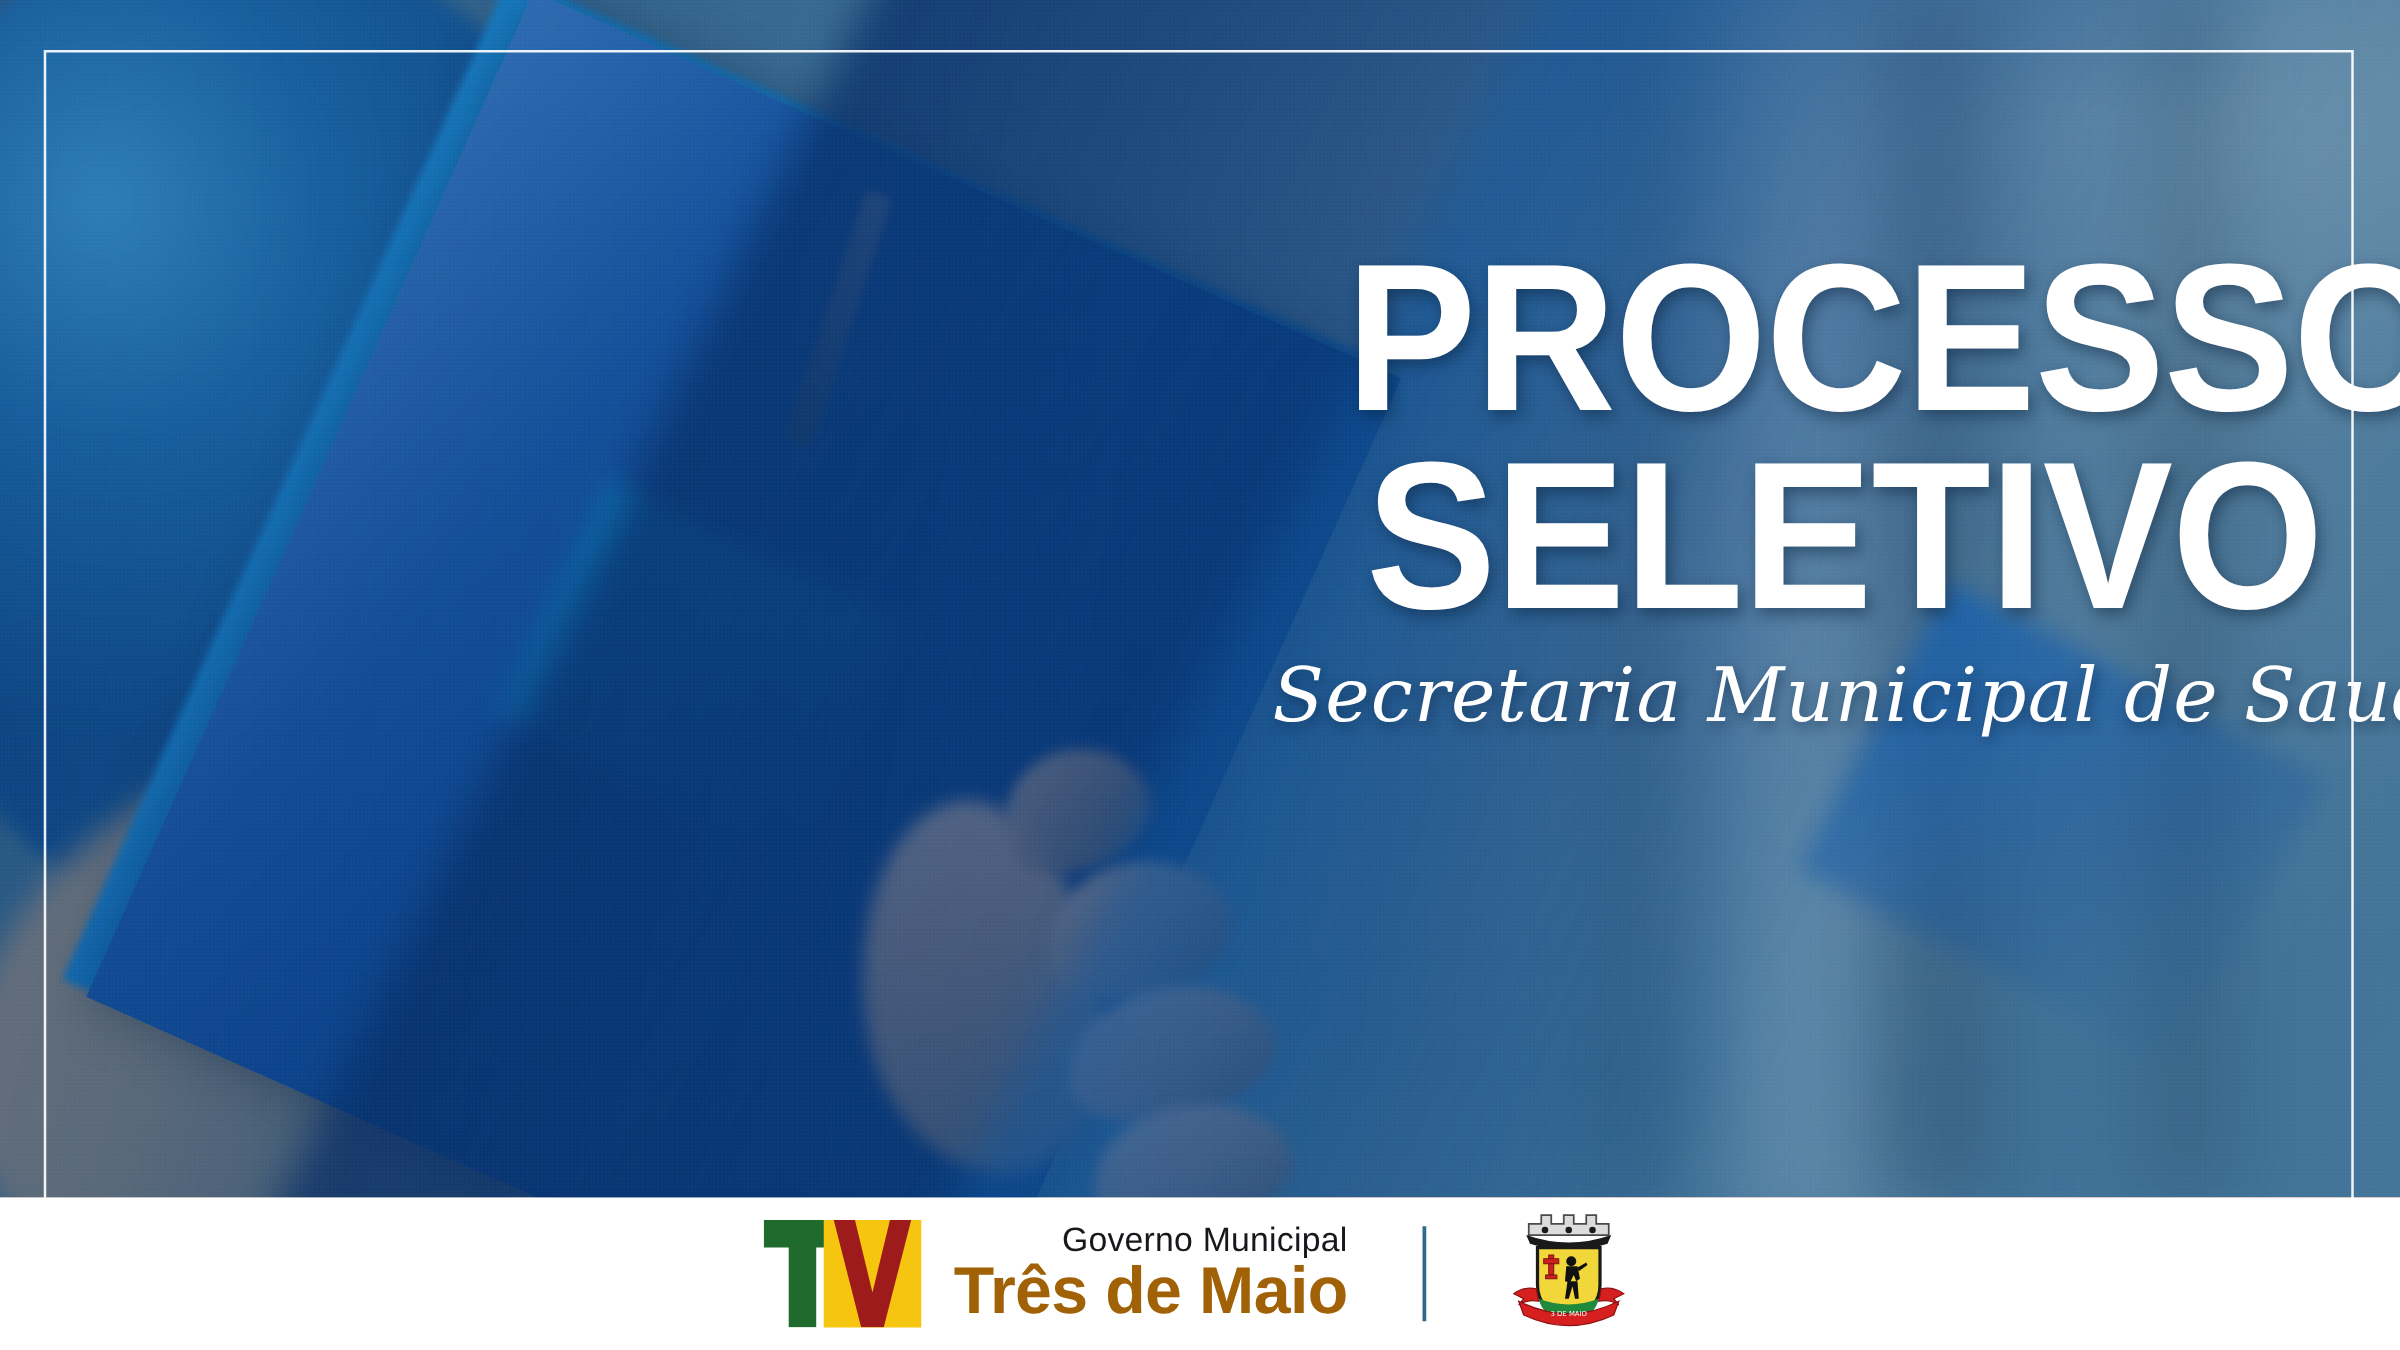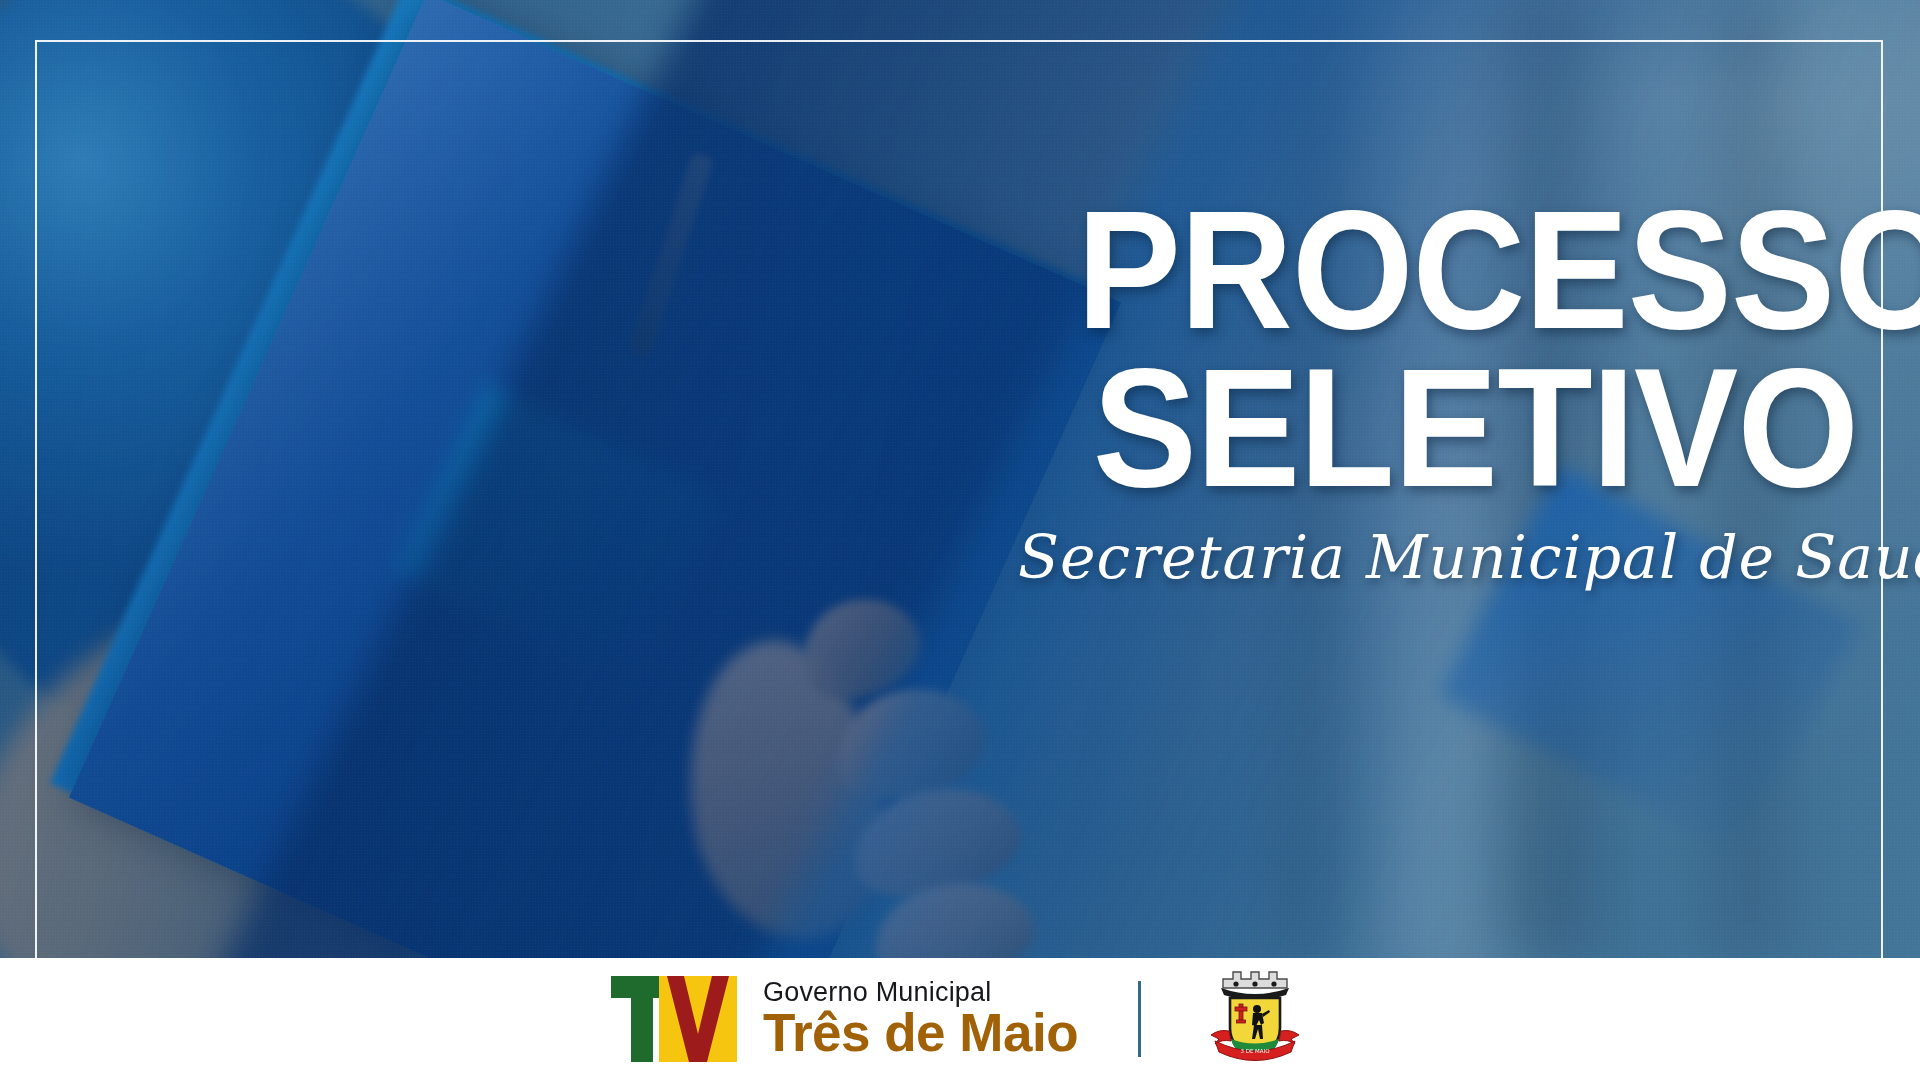--- a/index.html
+++ b/index.html
@@ -181,21 +181,21 @@
     color:#ffffff;
     letter-spacing:1px;
     text-shadow:2px 4px 10px rgba(4,26,52,.48);
     white-space:nowrap;
   }
 
   
   .footer{
     position:absolute;left:0;top:958px;width:1920px;height:122px;
     background:#ffffff;
-    display:flex;align-items:center;justify-content:center;gap:60px;
+    display:flex;align-items:center;justify-content:center;gap:60px;text-align:right;
   }
   .brand-lockup{display:flex;align-items:center;gap:26px;}
   .tm-mark{position:relative;width:126px;height:86px;}
   .tm-mark .bar-green{
     position:absolute;left:0;top:0;width:62px;height:86px;background:#1f6b2e;
     clip-path:polygon(0 0,100% 0,100% 22px,42px 22px,42px 100%,20px 100%,20px 22px,0 22px);
   }
   .tm-mark .bar-yellow{
     position:absolute;left:48px;top:0;width:78px;height:86px;background:#f5c50f;
   }

